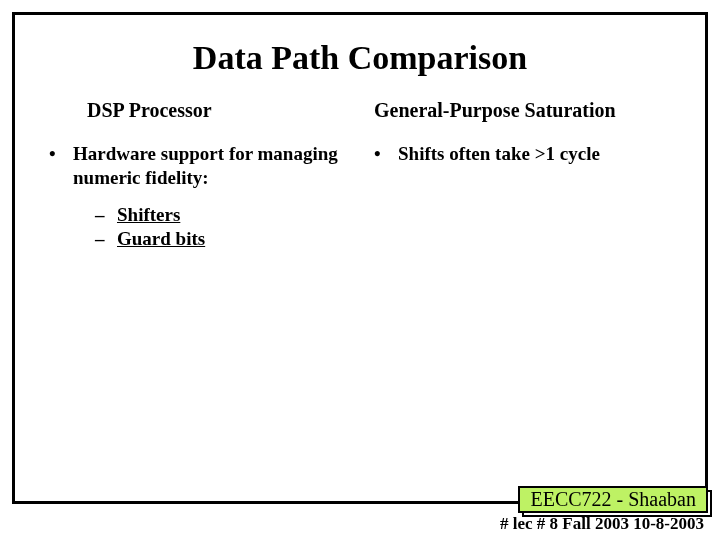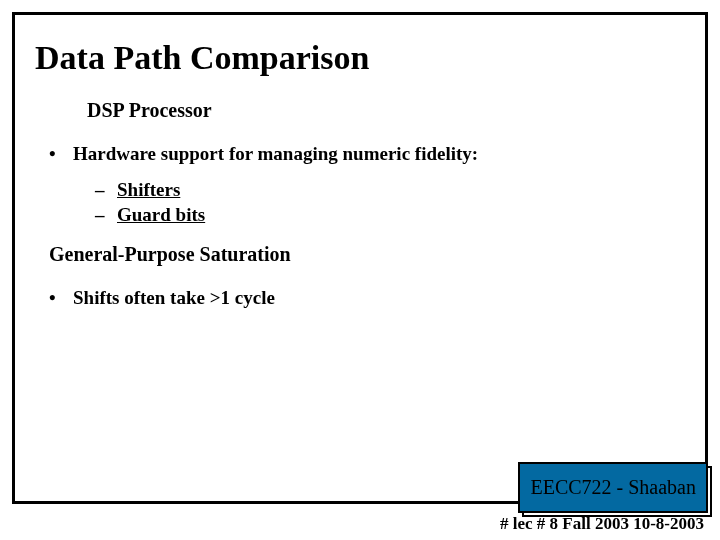--- a/index.html
+++ b/index.html
@@ -23,26 +23,26 @@
     height: 492px;
     background: #fff;
     border: 3px solid #000;
     box-sizing: border-box;
     padding: 20px 20px 0 20px;
   }
   .title {
     font-family: "Times New Roman", Times, serif;
     font-weight: bold;
     font-size: 34px;
+    text-align: center;
     margin: 4px 0 18px 0;
   }
   .cols {
     display: flex;
     gap: 0;
-    flex-direction: column;
   }
   .col {
     flex: 1;
     font-family: "Times New Roman", Times, serif;
   }
   .colhead {
     font-weight: bold;
     font-size: 20px;
     margin: 4px 0 20px 0;
   }
@@ -102,22 +102,22 @@
     right: -4px;
     top: 4px;
     width: 100%;
     height: 100%;
     border: 2px solid #000;
     box-sizing: border-box;
   }
   .footbox .front {
     position: relative;
     border: 2px solid #000;
-    background: #0369a1;
-    padding: 12px 10px;
+    background: #bef264;
+    padding: 0 10px;
     font-family: "Times New Roman", Times, serif;
     font-size: 20px;
     white-space: nowrap;
   }
   .footline {
     position: absolute;
     right: 16px;
     bottom: 6px;
     font-family: "Times New Roman", Times, serif;
     font-size: 17px;

